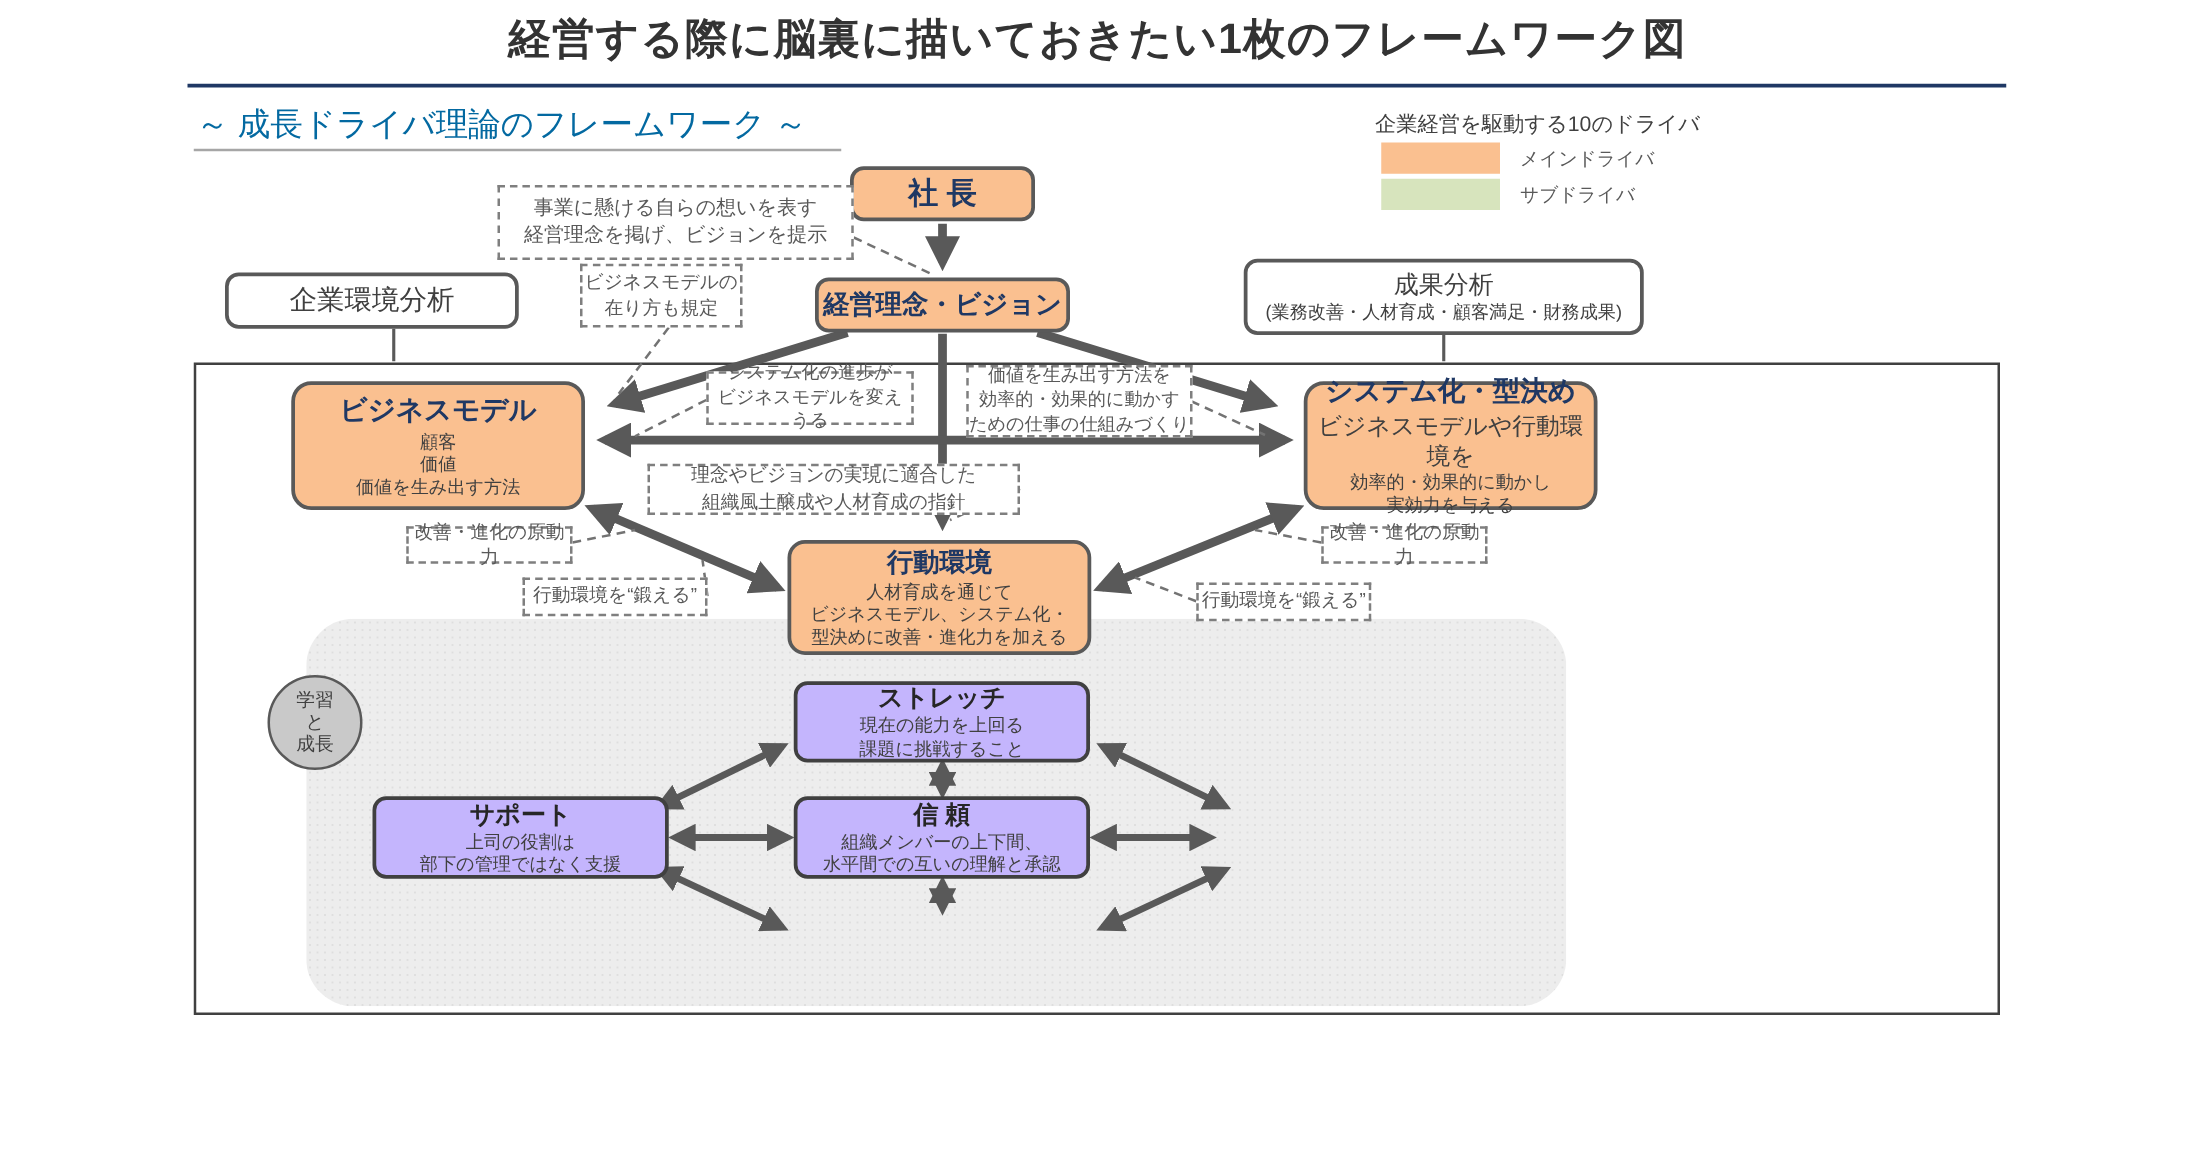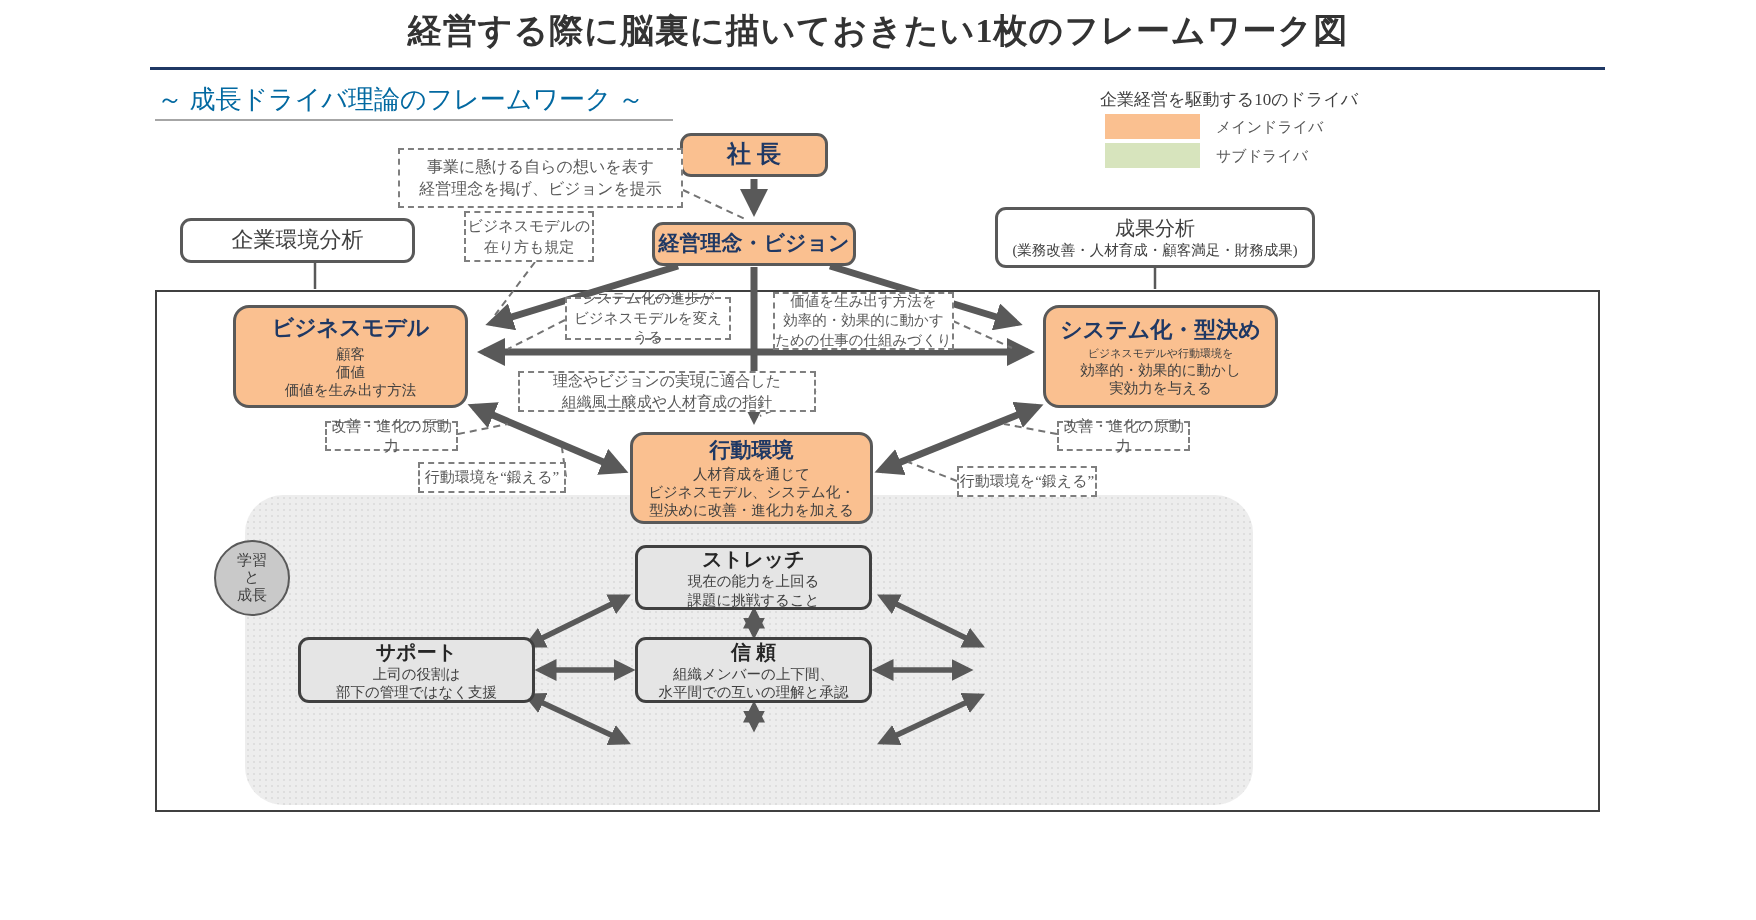--- a/index.html
+++ b/index.html
@@ -1,36 +1,36 @@
 <!DOCTYPE html>
 <html><head>
 <meta charset="utf-8">
 <style>
   html,body{margin:0;padding:0;background:#fff;}
   .canvas{position:relative;width:1756px;height:887px;background:#ffffff;overflow:hidden;
-          font-family:Liberation Serif, serif;}
+          font-family:Liberation Sans, sans-serif;}
   .abs{position:absolute;box-sizing:border-box;}
   .page-title{left:0;top:8px;width:1756px;text-align:center;font-size:34px;font-weight:bold;color:#333333;letter-spacing:1px;}
   .title-rule{left:150px;top:67px;width:1455px;height:3px;background:#1F3864;}
   .subtitle{left:157px;top:82px;font-size:26px;color:#0369a1;}
   .subtitle-rule{left:155px;top:119px;width:518px;height:2px;background:#A6A6A6;}
   .legend-title{left:1100px;top:88px;font-size:17px;color:#404040;}
   .swatch{position:absolute;width:95px;height:25px;}
   .sw-orange{left:1105px;top:114px;background:#FAC090;}
   .sw-green{left:1105px;top:143px;background:#D7E4BD;}
   .legend-label{position:absolute;font-size:15px;color:#595959;}
   .ll-main{left:1216px;top:118px;}
   .ll-sub{left:1216px;top:147px;}
   .outer-rect{left:155px;top:290px;width:1445px;height:522px;border:2px solid #404040;background:transparent;}
   .gray-panel{left:245px;top:495px;width:1008px;height:310px;background:#EDEDED;border-radius:38px;
               background-image:radial-gradient(#dedede 1px,transparent 1px);background-size:6px 6px;}
   .node{position:absolute;box-sizing:border-box;display:flex;flex-direction:column;align-items:center;
         justify-content:center;text-align:center;border-radius:11px;line-height:1.3;}
   .orange{background:#FAC090;border:3px solid #595959;}
-  .green{background:#e5e5e5;border:3px solid #404040;}
+  .green{background:#c4b5fd;border:3px solid #404040;}
   .white{background:#ffffff;border:3px solid #595959;}
   .ntitle{font-weight:bold;color:#1F3864;}
   .gtitle{font-weight:bold;color:#262626;}
   .bodyline{color:#404040;}
   .note{position:absolute;box-sizing:border-box;display:flex;flex-direction:column;align-items:center;
         justify-content:center;text-align:center;background:#ffffff;border:2px dashed #7F7F7F;
         color:#595959;line-height:1.35;}
   .circle{left:214px;top:540px;width:76px;height:76px;border-radius:50%;background:#C9C9C9;
           border:2px solid #595959;display:flex;flex-direction:column;align-items:center;justify-content:center;
           font-size:15px;color:#404040;line-height:1.15;text-align:center;}
@@ -150,21 +150,21 @@
 
   <div class="node orange" style="left:233px;top:305px;width:235px;height:103px;border-radius:16px;">
     <div class="ntitle" style="font-size:22px;margin-bottom:2px;">ビジネスモデル</div>
     <div class="bodyline" style="font-size:14.5px;line-height:1.25;">顧客</div>
     <div class="bodyline" style="font-size:14.5px;line-height:1.25;">価値</div>
     <div class="bodyline" style="font-size:14.5px;line-height:1.25;">価値を生み出す方法</div>
   </div>
 
   <div class="node orange" style="left:1043px;top:305px;width:235px;height:103px;border-radius:16px;">
     <div class="ntitle" style="font-size:22px;margin-bottom:2px;">システム化・型決め</div>
-    <div class="bodyline" style="font-size:11px;line-height:1.25;">ビジネスモデルや行動環境を</div>
+    <div class="bodyline" style="font-size:19px;line-height:1.25;">ビジネスモデルや行動環境を</div>
     <div class="bodyline" style="font-size:14.5px;line-height:1.25;">効率的・効果的に動かし</div>
     <div class="bodyline" style="font-size:14.5px;line-height:1.25;">実効力を与える</div>
   </div>
 
   <div class="node orange" style="left:630px;top:432px;width:243px;height:92px;border-radius:14px;">
     <div class="ntitle" style="font-size:21px;margin-bottom:1px;">行動環境</div>
     <div class="bodyline" style="font-size:14.5px;line-height:1.25;">人材育成を通じて</div>
     <div class="bodyline" style="font-size:14.5px;line-height:1.25;">ビジネスモデル、システム化・</div>
     <div class="bodyline" style="font-size:14.5px;line-height:1.25;">型決めに改善・進化力を加える</div>
   </div>

